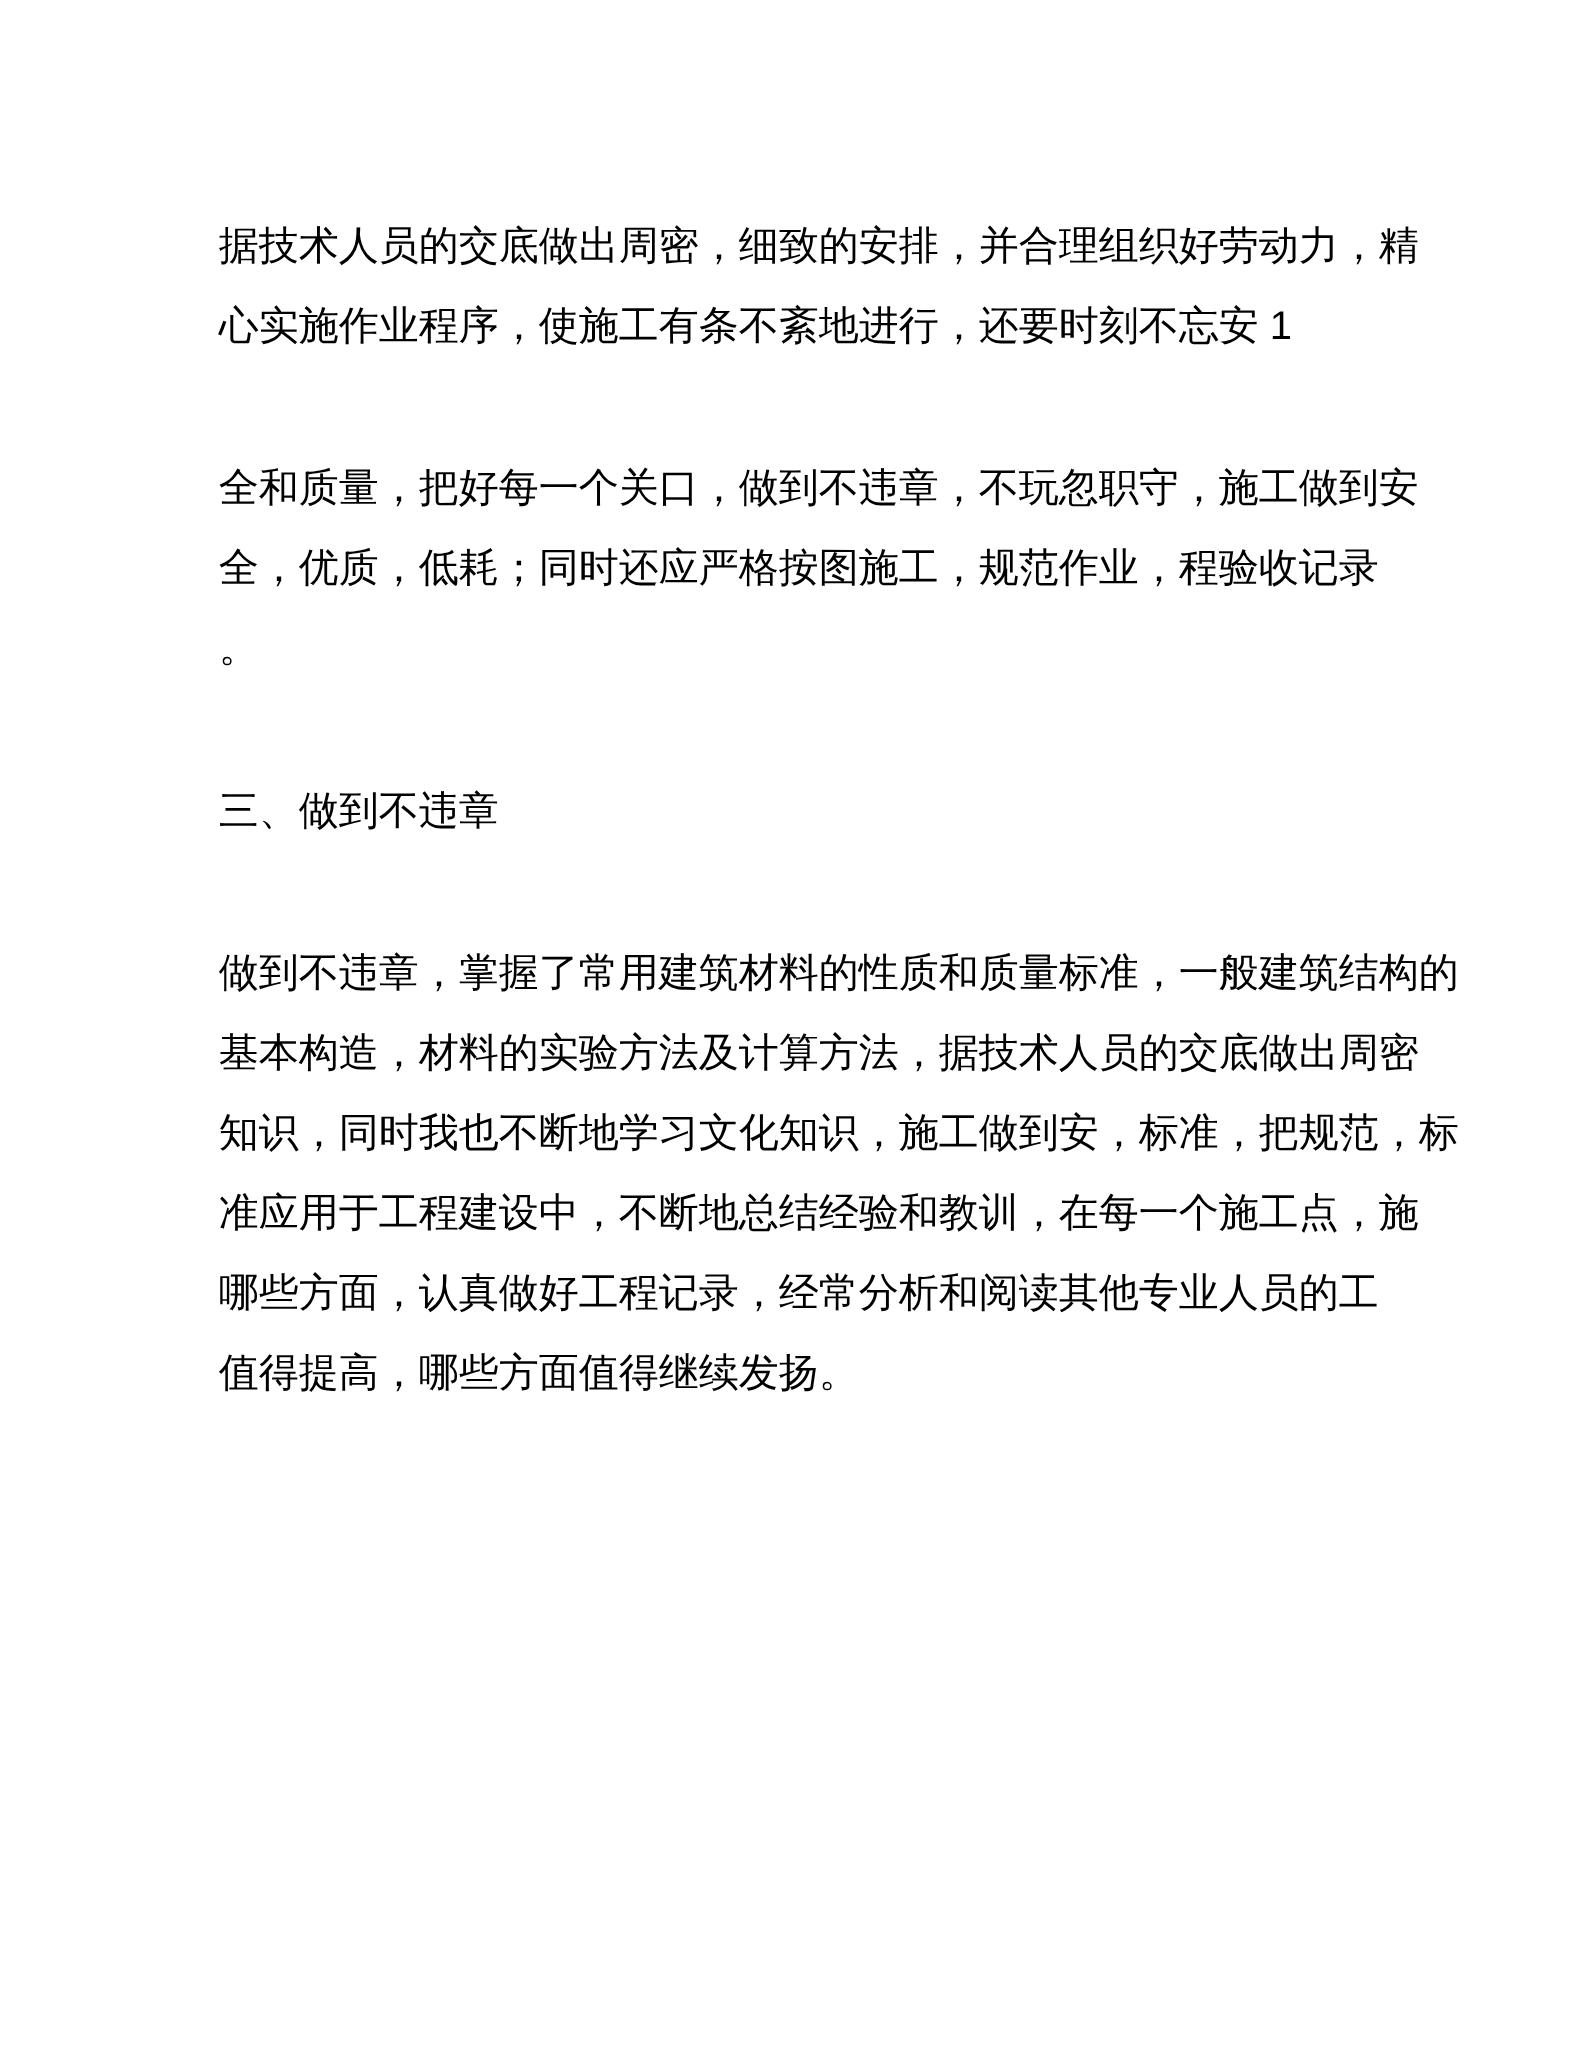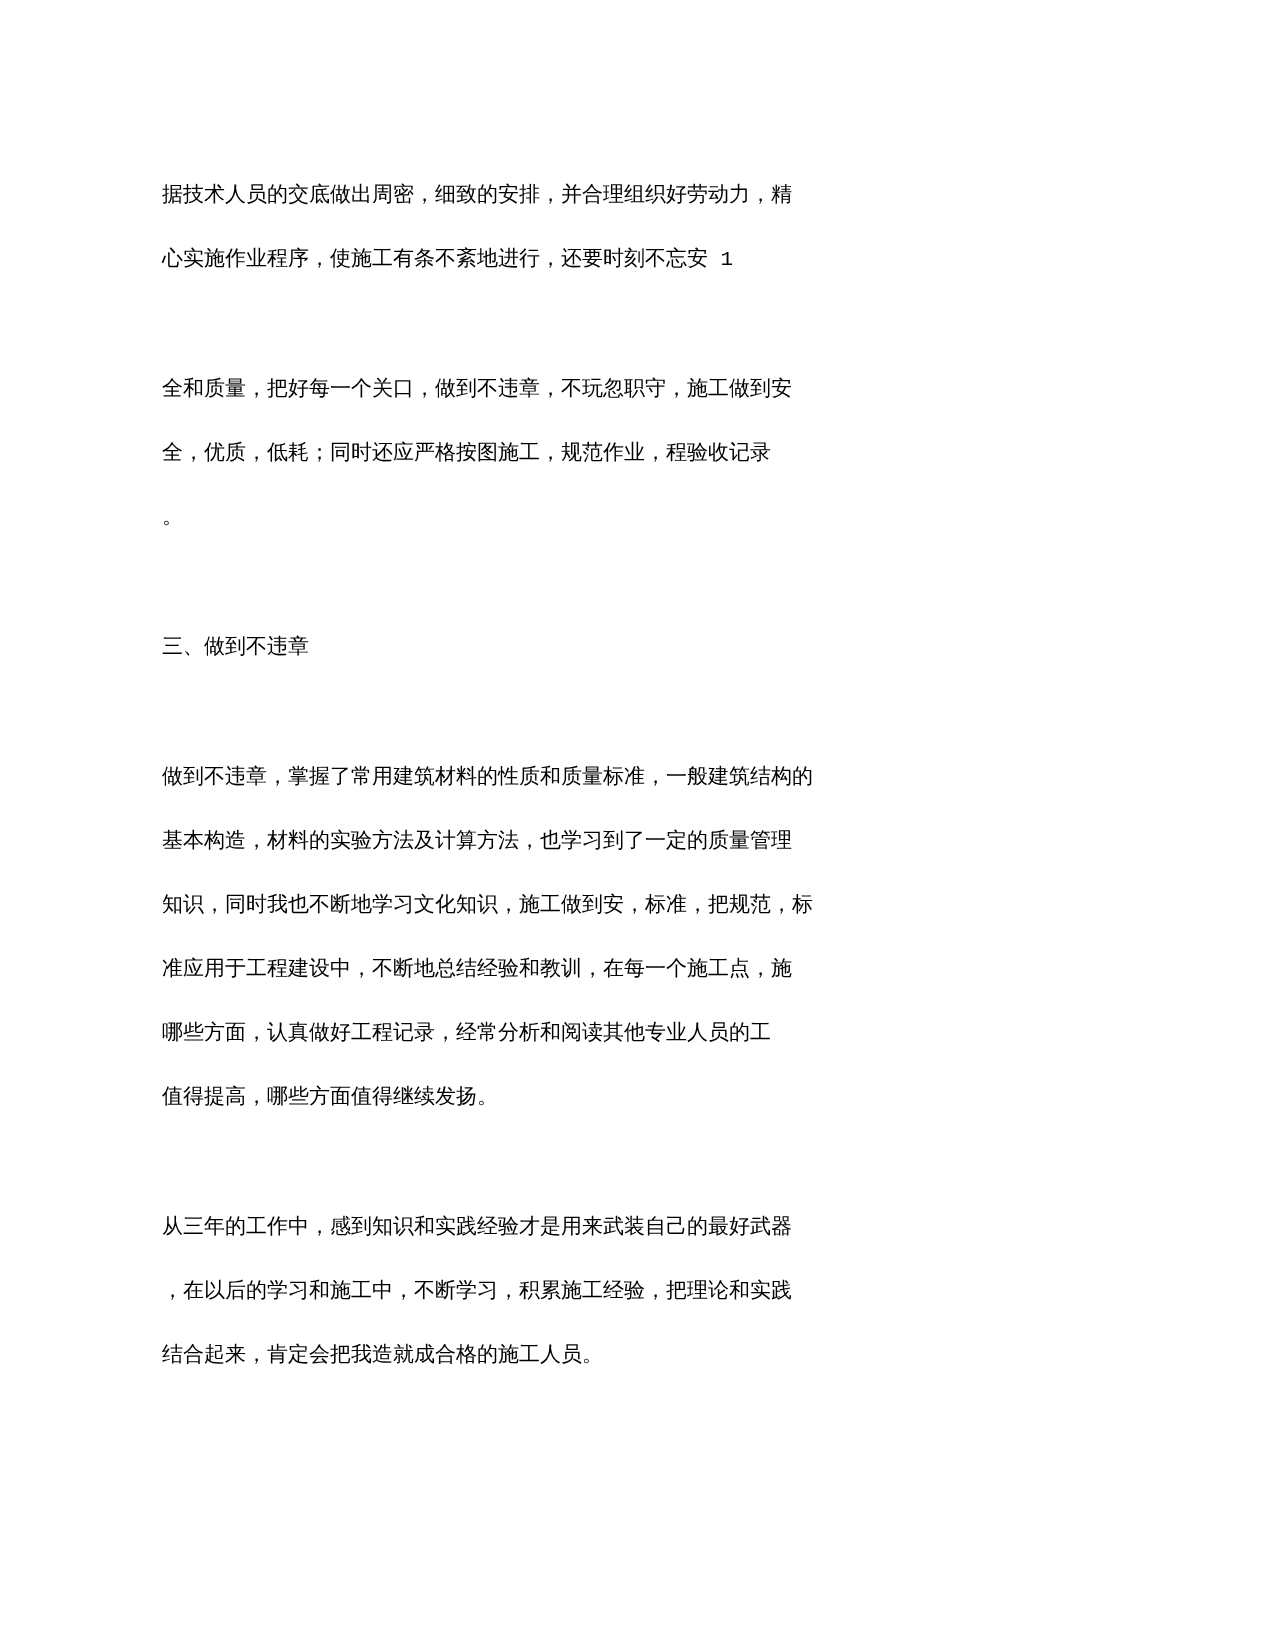--- a/index.html
+++ b/index.html
@@ -9,25 +9,25 @@
   }
   .page {
     position: relative;
     width: 1275px;
     height: 1650px;
     background: #ffffff;
     overflow: hidden;
   }
   .content {
     position: absolute;
-    left: 162px;
+    left: 175px;
     top: 164px;
     width: 900px;
-    font-family: Liberation Mono, monospace;
-    font-size: 21px;
+    font-family: Liberation Sans, sans-serif;
+    font-size: 32px;
     line-height: 64px;
     color: #000000;
     letter-spacing: 0;
   }
   .block {
     margin: 0 0 66px 0;
   }
   .block:last-child {
     margin-bottom: 0;
   }
@@ -51,27 +51,22 @@
       <div class="line">全，优质，低耗；同时还应严格按图施工，规范作业，程验收记录</div>
       <div class="line">。</div>
     </div>
 
     <div class="block">
       <div class="line">三、做到不违章</div>
     </div>
 
     <div class="block">
       <div class="line">做到不违章，掌握了常用建筑材料的性质和质量标准，一般建筑结构的</div>
-      <div class="line">基本构造，材料的实验方法及计算方法，也学习到了一定的质量管理</div>
+      <div class="line">基本构造，材料的实验方法及计算方法，据技术人员的交底做出周密</div>
       <div class="line">知识，同时我也不断地学习文化知识，施工做到安，标准，把规范，标</div>
       <div class="line">准应用于工程建设中，不断地总结经验和教训，在每一个施工点，施</div>
       <div class="line">哪些方面，认真做好工程记录，经常分析和阅读其他专业人员的工</div>
       <div class="line">值得提高，哪些方面值得继续发扬。</div>
     </div>
 
-    <div class="block">
-      <div class="line">从三年的工作中，感到知识和实践经验才是用来武装自己的最好武器</div>
-      <div class="line">，在以后的学习和施工中，不断学习，积累施工经验，把理论和实践</div>
-      <div class="line">结合起来，肯定会把我造就成合格的施工人员。</div>
-    </div>
 
   </div>
 </div>
 
 </body></html>

